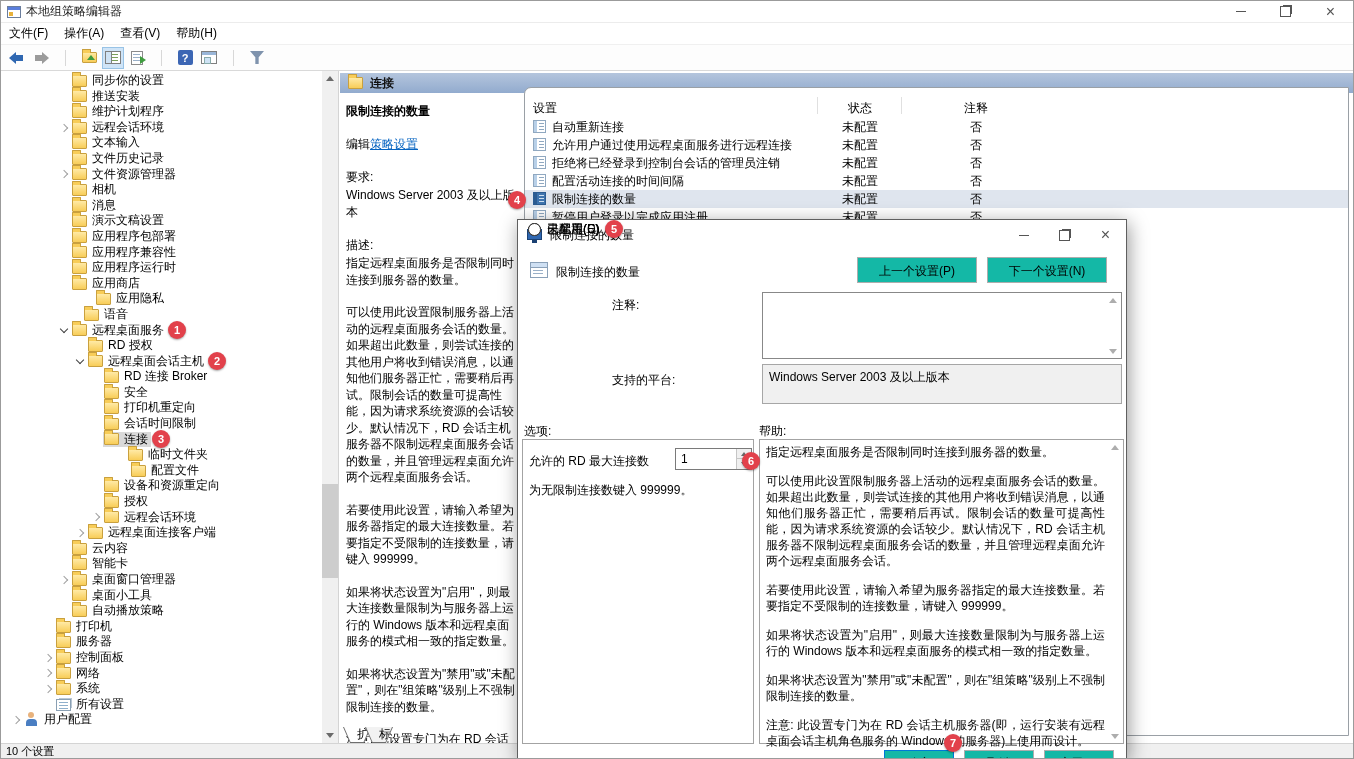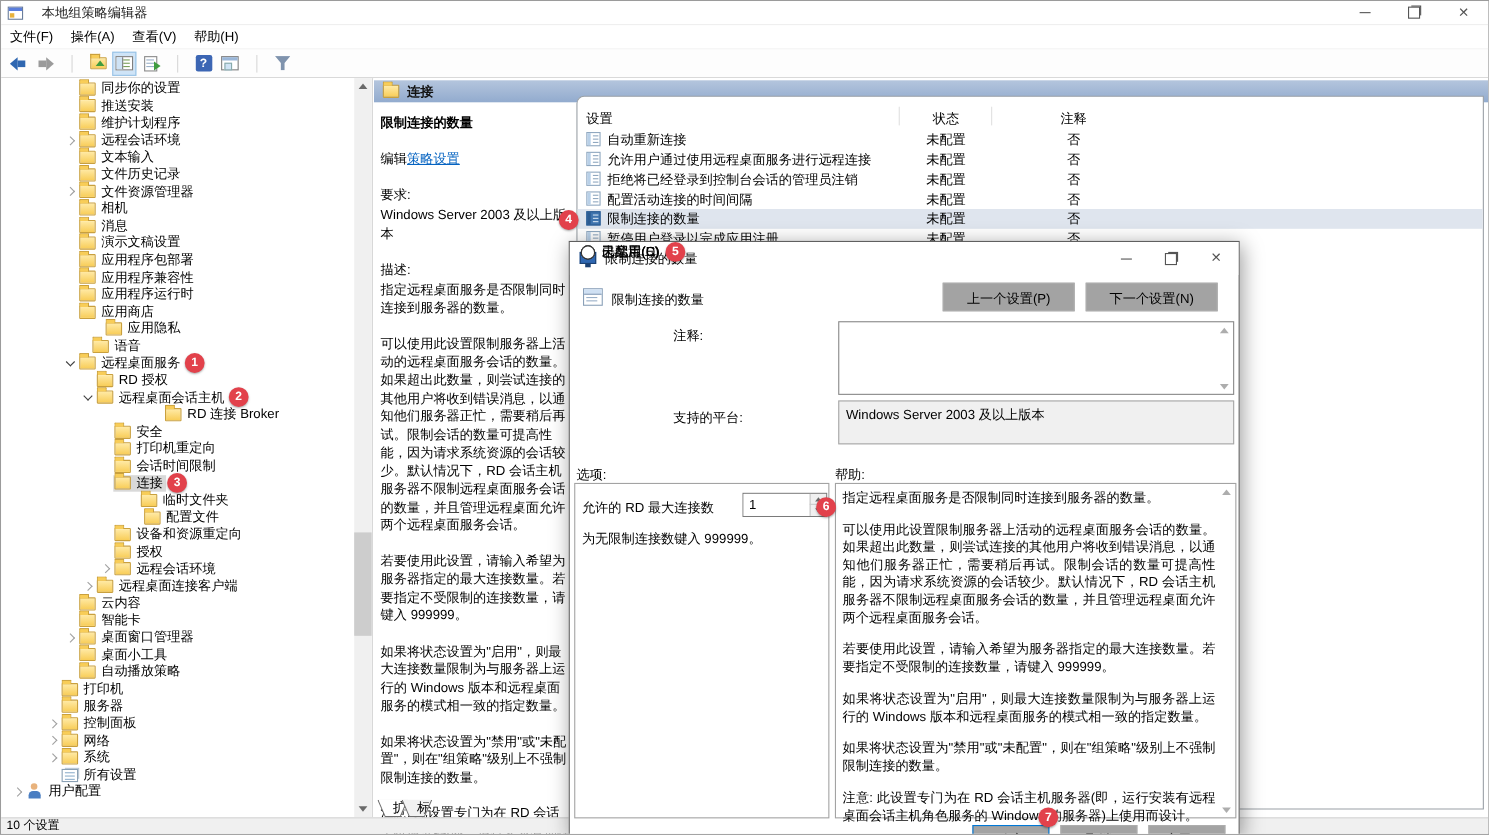--- a/index.html
+++ b/index.html
@@ -1,21 +1,21 @@
 <!DOCTYPE html>
 <html><head>
 <meta charset="utf-8">
 <style>
   html,body{margin:0;padding:0;background:#e9e9e9;}
   *{box-sizing:border-box;}
   body{font-family:"Liberation Sans","DejaVu Sans",sans-serif;font-size:12px;color:#000;}
   .window{position:relative;width:1354px;height:759px;background:#fff;border:1px solid #9b9b9b;overflow:hidden;}
 
   
-  .titlebar{position:absolute;left:0;top:0;right:0;height:22px;background:#fff;display:flex;align-items:center;border-bottom:1px solid #ececec;gap:12px;}
+  .titlebar{position:absolute;left:0;top:0;right:0;height:22px;background:#fff;display:flex;align-items:center;border-bottom:1px solid #ececec;}
   .app-icon{width:14px;height:12px;border:1px solid #6a7d9c;background:#fff;margin:0 5px 0 6px;position:relative;}
   .app-icon::before{content:"";position:absolute;left:0;top:0;right:0;height:3px;background:#5a7edc;}
   .app-icon::after{content:"";position:absolute;left:1px;top:5px;width:4px;height:4px;background:#e8b23c;}
   .title-text{font-size:12px;color:#222;}
   .win-controls{margin-left:auto;display:flex;height:100%;}
   .wc{width:45px;height:100%;display:flex;align-items:center;justify-content:center;color:#444;}
   .wc-min::before{content:"";width:10px;height:1px;background:#555;display:block;}
   .wc-restore::before{content:"";width:9px;height:9px;border:1px solid #555;display:block;background:#fff;box-shadow:2px -2px 0 -1px #555;}
   .wc-close::before{content:"×";font-size:16px;line-height:10px;color:#555;}
 
@@ -127,21 +127,21 @@
   .dlg-titlebar{position:absolute;left:0;top:0;right:0;height:30px;background:#fff;display:flex;align-items:center;}
   .dlg-icon{width:15px;height:11px;background:#2f67b1;border:1px solid #1b4173;margin:0 8px 2px 9px;position:relative;}
   .dlg-icon::after{content:"";position:absolute;left:4px;bottom:-4px;width:5px;height:3px;background:#1b4173;}
   .dlg-controls{margin-left:auto;display:flex;height:100%;}
   .dlg-controls .wc{width:41px;}
   .dlg-head{position:absolute;left:0;top:30px;right:0;height:40px;}
   .dlg-head-icon{position:absolute;left:12px;top:12px;width:18px;height:16px;border:1px solid #8aa0b8;background:#fff;}
   .dlg-head-icon::before{content:"";position:absolute;left:0;top:0;right:0;height:4px;background:#cfe0f3;border-bottom:1px solid #8aa0b8;}
   .dlg-head-icon::after{content:"";position:absolute;left:2px;top:7px;width:10px;height:1px;background:#9ab0c8;box-shadow:0 3px 0 #9ab0c8;}
   .dlg-head-title{position:absolute;left:38px;top:14px;}
-  .btn{background:#a3a3a3;border:1px solid #adadad;font-size:12px;text-align:center;}
+  .btn{background:#14b8a6;border:1px solid #adadad;font-size:12px;text-align:center;}
   .btn-prev{position:absolute;left:339px;top:7px;width:120px;height:26px;line-height:24px;}
   .btn-next{position:absolute;left:469px;top:7px;width:120px;height:26px;line-height:24px;}
   .radio-row{position:absolute;left:10px;display:flex;align-items:center;height:18px;}
   .radio{width:13px;height:13px;border:1px solid #333;border-radius:50%;margin-right:6px;position:relative;flex:0 0 13px;background:#fff;}
   .radio.checked::after{content:"";position:absolute;left:3px;top:3px;width:5px;height:5px;border-radius:50%;background:#111;}
   .lbl{position:absolute;}
   .comment-box{position:absolute;left:244px;top:72px;width:360px;height:67px;border:1px solid #888;background:#fff;}
   .mini-scroll{position:absolute;right:1px;top:1px;bottom:1px;width:14px;}
   .mini-scroll .arr{position:absolute;left:0;width:14px;height:12px;display:flex;align-items:center;justify-content:center;opacity:.55;}
   .mini-scroll .arr.up{top:0;}
@@ -412,21 +412,21 @@
 
         <div class="tree-item" style="padding-left: 72px;">
           <span class="chev" data-arrow="v"></span>
           <span class="sel">
             <span class="ticon" data-icon="folder"></span>
             <span class="tlabel">远程桌面会话主机</span>
           </span>
           <span class="badge inline">2</span>
         </div>
 
-        <div class="tree-item" style="padding-left: 88px; justify-content: center;">
+        <div class="tree-item" style="padding-left: 88px;">
           <span class="chev"></span>
           <span class="sel">
             <span class="ticon" data-icon="folder"></span>
             <span class="tlabel">RD 连接 Broker</span>
           </span>
           <span class="badge inline" style="visibility: hidden;"></span>
         </div>
 
         <div class="tree-item" style="padding-left: 88px;">
           <span class="chev"></span>

